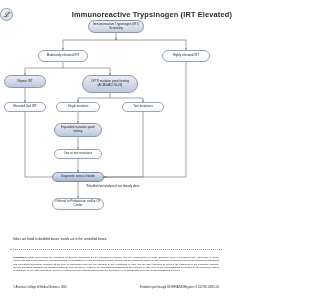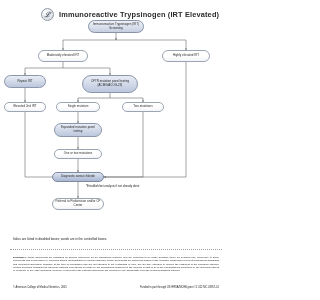--- a/index.html
+++ b/index.html
@@ -18,22 +18,21 @@
   }
 
   
   #header {
     position: absolute;
     left: 0; top: 6px;
     width: 232px;
     height: 16px;
     display: flex;
     align-items: center;
-    justify-content: flex-start;
-    padding-left: 41px;
+    justify-content: space-between;
   }
   #header-icon {
     width: 11px; height: 11px;
     border-radius: 50%;
     border: 1px solid #8e9aa6;
     background: radial-gradient(circle at 35% 30%, #fdfdfd 0%, #e3e7ec 60%, #c6ccd4 100%);
     display: flex;
     align-items: center;
     justify-content: center;
     margin-right: 5px;

